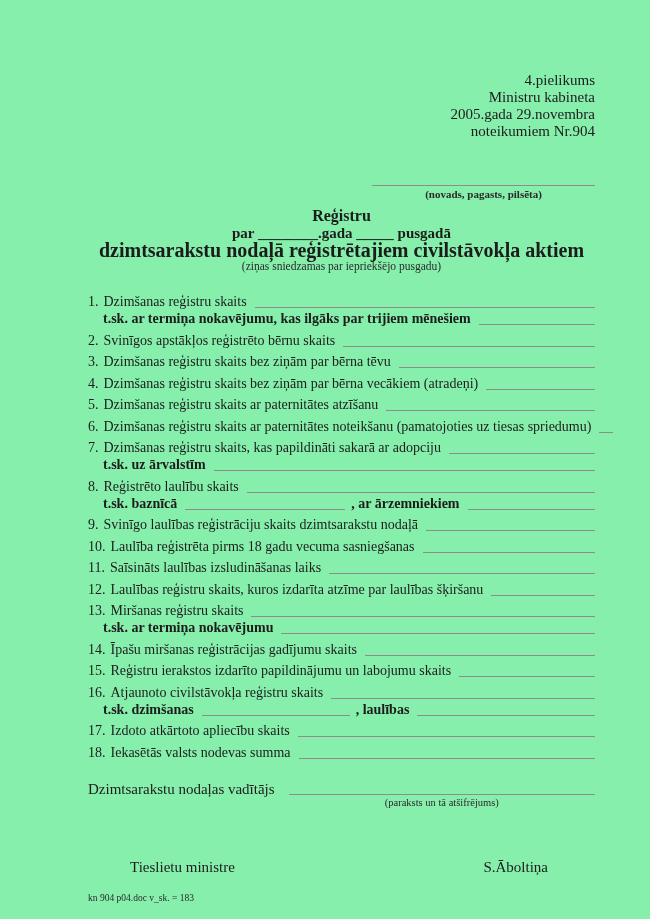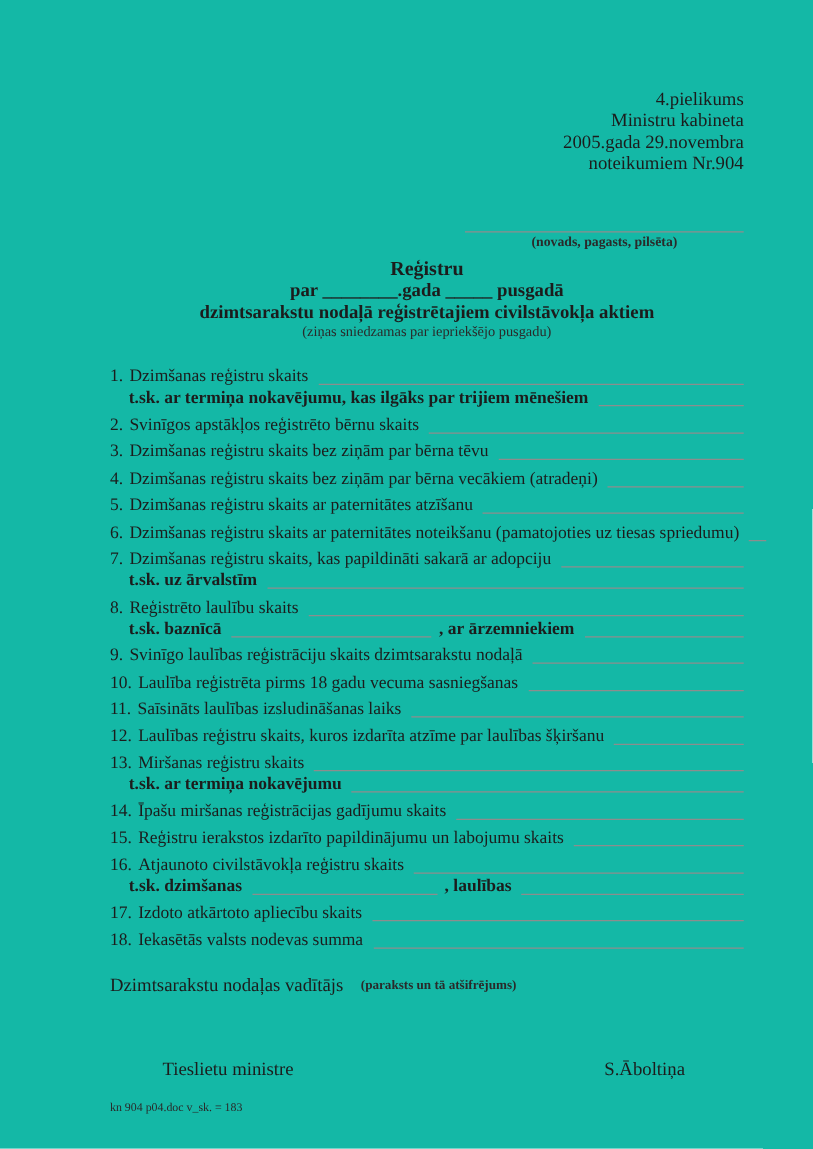--- a/index.html
+++ b/index.html
@@ -1,52 +1,52 @@
 <!DOCTYPE html>
 <html><head>
 <meta charset="utf-8">
 <style>
   html,body{margin:0;padding:0;background:#ffffff;}
   .page{
     position:relative;
     width:650px;height:919px;
     box-sizing:border-box;
-    background:#14b8a6;
+    background:#86efac;
     color:#1c1c1c;
     font-family:"Liberation Serif","DejaVu Serif",serif;
     padding:72px 55px 0 88px;
     overflow:hidden;
   }
   
   .appendix{ text-align:right; font-size:15px; line-height:17px; }
   
   .location{ margin-left:284px; width:223px; margin-top:37px; }
   .loc-line{ border-bottom:1px solid #8d8d8d; height:8px; }
   .loc-caption{ text-align:center; font-size:11px; line-height:14px; margin-top:1px; color:#2a2a2a;font-weight:bold; }
   
   .title-block{ text-align:center; margin-top:5px; }
   .t-head{ font-size:16px; font-weight:bold; line-height:19px; }
   .t-period{ font-size:15px; font-weight:bold; line-height:17px; }
-  .t-subject{ font-size:15px; font-weight:bold; line-height:17px; }
+  .t-subject{ font-size:20px; font-weight:bold; line-height:17px; }
   .t-note{ font-size:11.5px; line-height:14px; color:#2a2a2a; }
   
   .items{ margin-top:20px; }
   .item{ margin-bottom:4.5px; }
   .row{ display:flex; font-size:14px; line-height:17px; }
   .row.sub{ margin-left:15px;font-weight:bold; }
   .num{ margin-right:5px; white-space:nowrap; }
   .lbl{ white-space:nowrap; }
   .fill{ flex:1 1 auto; border-bottom:1px solid #8d8d8d; margin-left:8px; margin-bottom:2px; min-width:14px; }
   .fill.w160{ flex:0 0 160px; }
   .fill.w148{ flex:0 0 148px; }
   .fill.gap-r{ margin-right:6px; }
   
   .sig-row{ display:flex; margin-top:20px; font-size:15px; line-height:17px; }
   .sig-label{ white-space:nowrap; }
-  .sig-col{ flex:1 1 auto; display:flex; margin-left:14px;font-weight:bold; }
+  .sig-col{ flex:1 1 auto; display:flex; flex-direction:column; margin-left:14px; }
   .sig-line{ border-bottom:1px solid #8d8d8d; height:13px; }
   .sig-caption{ text-align:center; font-size:10.5px; line-height:13px; margin-top:1px; color:#2a2a2a; }
   
   .officials{ display:flex; justify-content:space-between; margin-top:49px; font-size:15px; line-height:18px; padding:0 47px 0 42px; }
   
   .footnote{ margin-top:16px; font-size:9.5px; line-height:12px; color:#2a2a2a; }
 </style>
 </head>
 <body>
 

